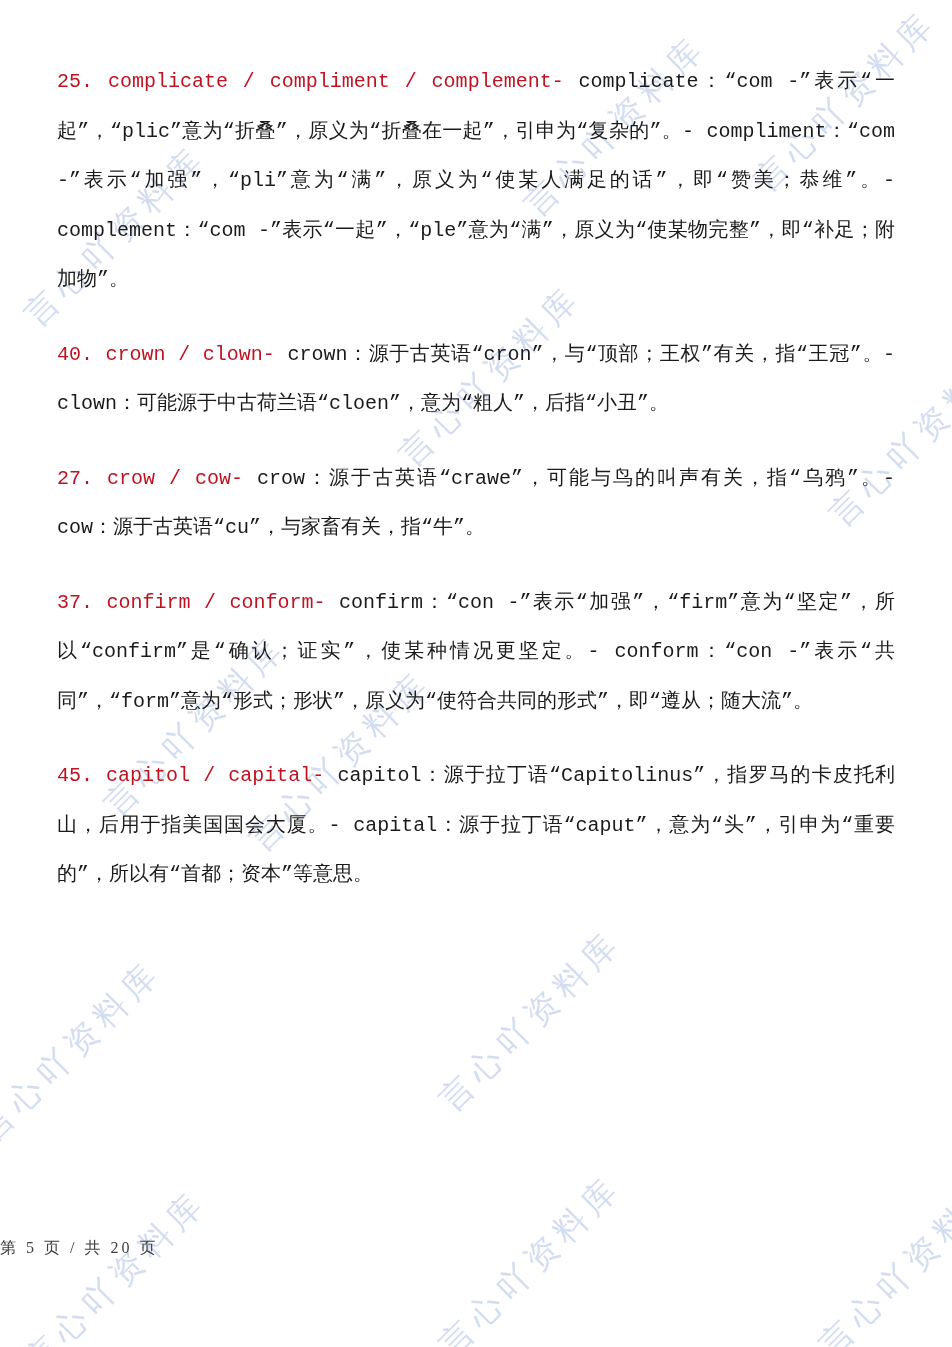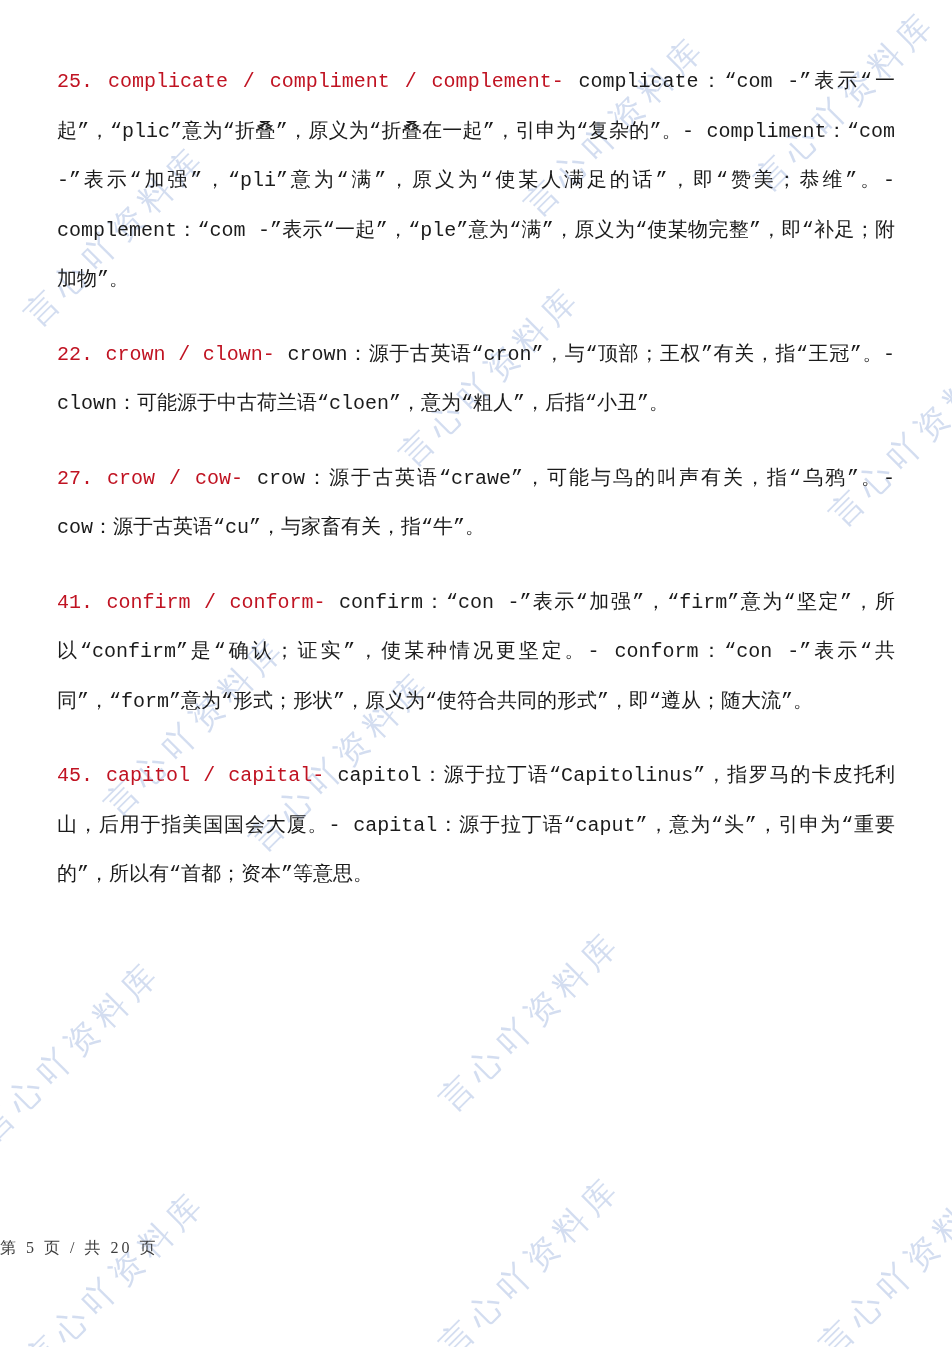--- a/index.html
+++ b/index.html
@@ -75,25 +75,25 @@
     <span class="wm" style="left:-30px; top:1120px;">言心吖资料库</span>
     <span class="wm" style="left:430px; top:1090px;">言心吖资料库</span>
     <span class="wm" style="left:15px;  top:1350px;">言心吖资料库</span>
     <span class="wm" style="left:430px; top:1335px;">言心吖资料库</span>
     <span class="wm" style="left:810px; top:1335px;">言心吖资料库</span>
   </div>
 
   <main class="content">
     <p class="entry"><span class="entry-heading">25. complicate / compliment / complement-</span><span class="entry-body"> complicate：“com -”表示“一起”，“plic”意为“折叠”，原义为“折叠在一起”，引申为“复杂的”。- compliment：“com -”表示“加强”，“pli”意为“满”，原义为“使某人满足的话”，即“赞美；恭维”。- complement：“com -”表示“一起”，“ple”意为“满”，原义为“使某物完整”，即“补足；附加物”。</span></p>
 
-    <p class="entry"><span class="entry-heading">22. crown / clown-</span><span class="entry-body"> crown：源于古英语“cron”，与“顶部；王权”有关，指“王冠”。- clown：可能源于中古荷兰语“cloen”，意为“粗人”，后指“小丑”。</span></p>
+    <p class="entry"><span class="entry-heading">40. crown / clown-</span><span class="entry-body"> crown：源于古英语“cron”，与“顶部；王权”有关，指“王冠”。- clown：可能源于中古荷兰语“cloen”，意为“粗人”，后指“小丑”。</span></p>
 
     <p class="entry"><span class="entry-heading">27. crow / cow-</span><span class="entry-body"> crow：源于古英语“crawe”，可能与鸟的叫声有关，指“乌鸦”。- cow：源于古英语“cu”，与家畜有关，指“牛”。</span></p>
 
-    <p class="entry"><span class="entry-heading">41. confirm / conform-</span><span class="entry-body"> confirm：“con -”表示“加强”，“firm”意为“坚定”，所以“confirm”是“确认；证实”，使某种情况更坚定。- conform：“con -”表示“共同”，“form”意为“形式；形状”，原义为“使符合共同的形式”，即“遵从；随大流”。</span></p>
+    <p class="entry"><span class="entry-heading">37. confirm / conform-</span><span class="entry-body"> confirm：“con -”表示“加强”，“firm”意为“坚定”，所以“confirm”是“确认；证实”，使某种情况更坚定。- conform：“con -”表示“共同”，“form”意为“形式；形状”，原义为“使符合共同的形式”，即“遵从；随大流”。</span></p>
 
     <p class="entry"><span class="entry-heading">45. capitol / capital-</span><span class="entry-body"> capitol：源于拉丁语“Capitolinus”，指罗马的卡皮托利山，后用于指美国国会大厦。- capital：源于拉丁语“caput”，意为“头”，引申为“重要的”，所以有“首都；资本”等意思。</span></p>
 
   </main>
 
   <div class="footer">
     <span>第 5 页 / 共 20 页</span>
   </div>
 
 </div>

